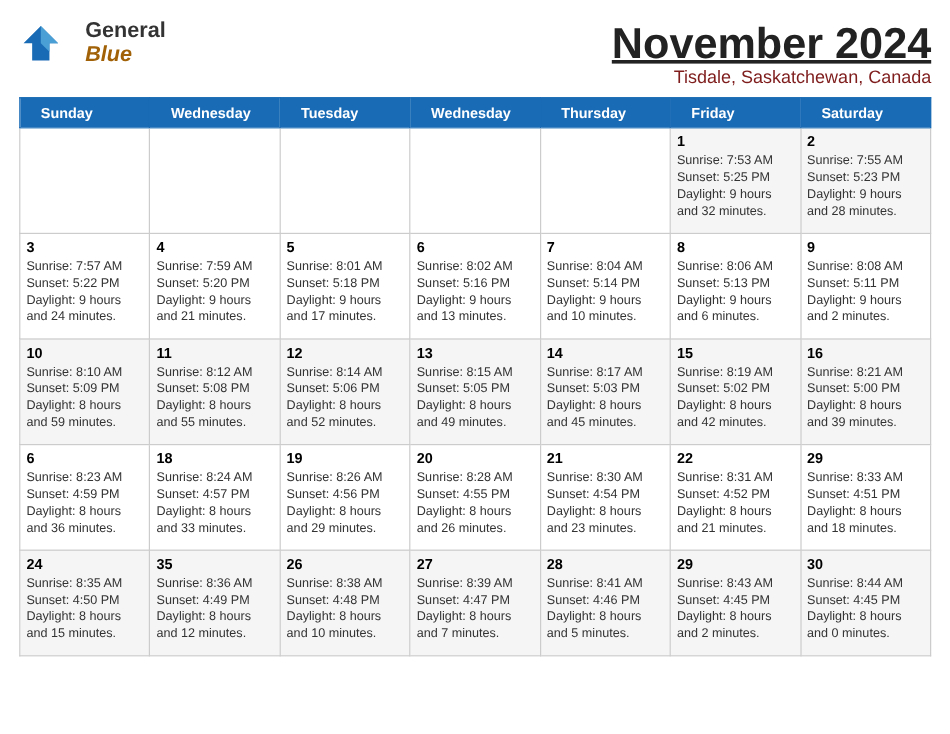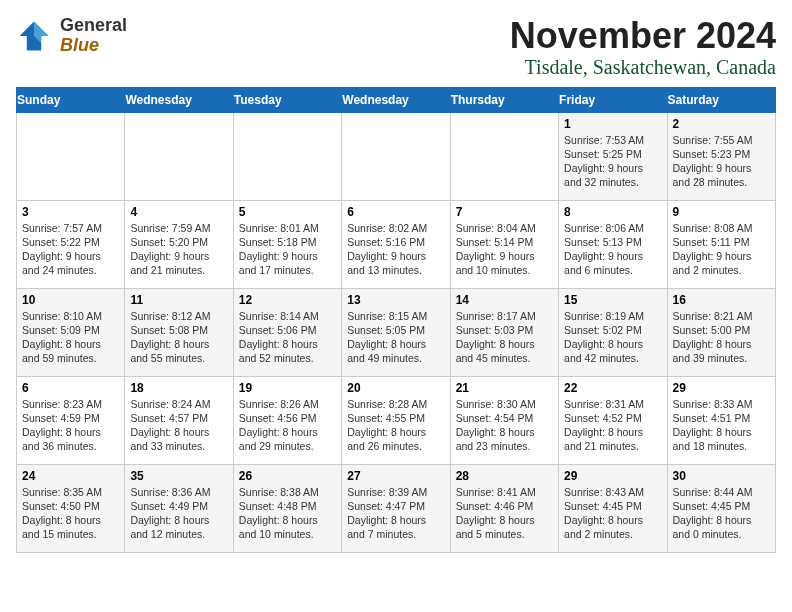--- a/index.html
+++ b/index.html
@@ -12,56 +12,56 @@
     }
     .header-row {
       display: flex;
       align-items: flex-start;
       justify-content: space-between;
       margin-bottom: 8px;
     }
     .logo {
       display: flex;
       align-items: center;
-      gap: 8px;
+      gap: 19px;
     }
     .logo-text {
       font-size: 18px;
       font-weight: bold;
       line-height: 1.1;
     }
     .logo-general { color: #333; }
     .logo-blue { color: #a16207; font-style: italic; }
     .logo-icon {
       width: 36px;
       height: 36px;
     }
     .title-block {
       text-align: right;
     }
     .month-title {
       font-size: 36px;
       font-weight: bold;
       color: #222;
       line-height: 1.1;
+      text-decoration: underline;
     }
     .location {
-      font-size: 20px;
-      color: #14532d;
-      font-family: Liberation Serif, serif;
+      font-size: 15px;
+      color: #7f1d1d;
     }
     table {
       width: 100%;
       border-collapse: collapse;
       font-size: 10.5px;
     }
     thead th {
       background: #1a6bb5;
       color: #fff;
-      padding: 5px 0;
+      padding: 5px 17px;
       text-align: left;
       font-size: 12px;
       font-weight: bold;
       border: 1px solid #1a6bb5;
     }
     tbody td {
       border: 1px solid #ccc;
       vertical-align: top;
       padding: 4px 5px;
       height: 88px;

